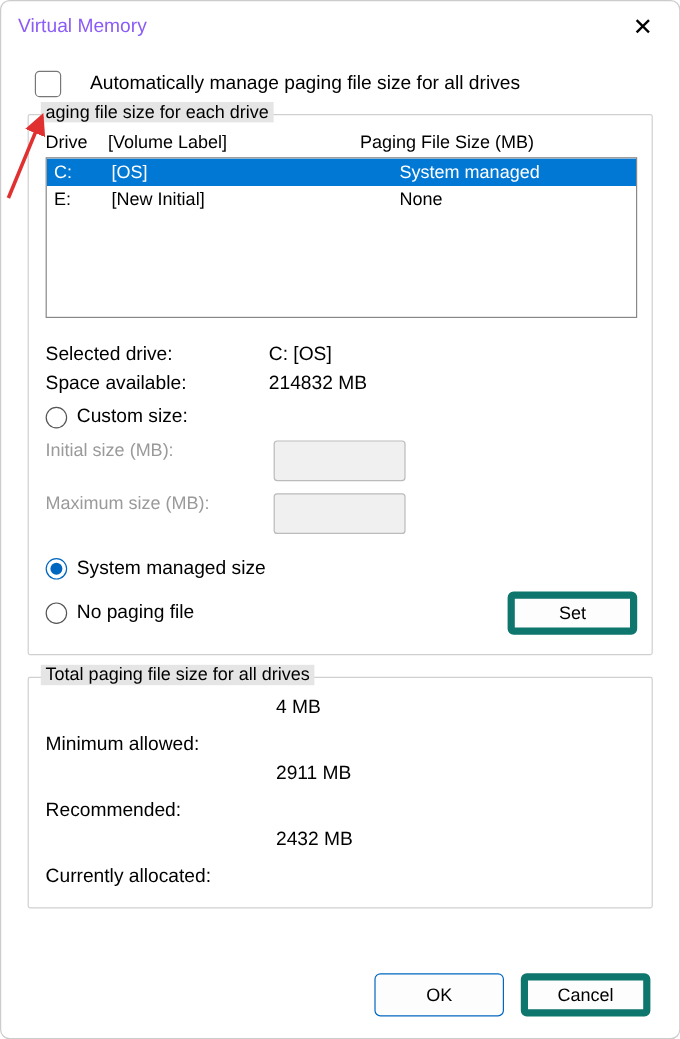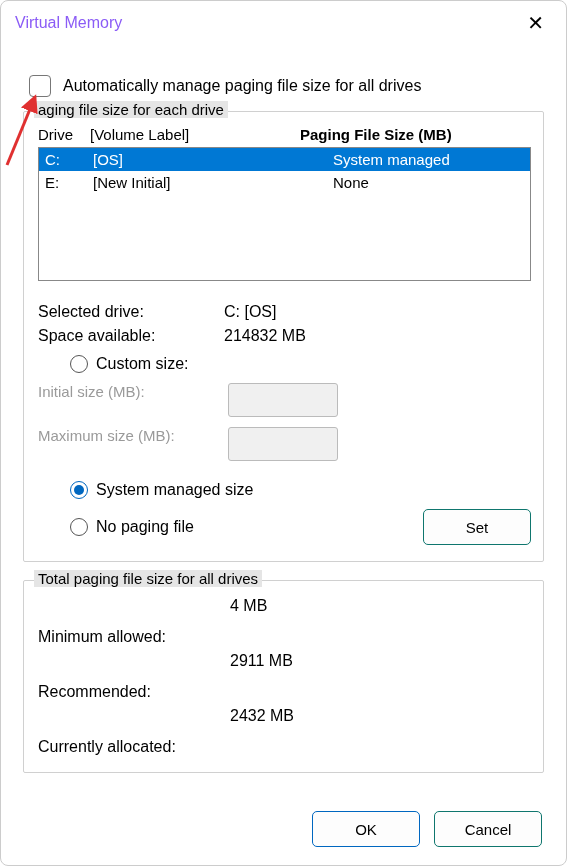--- a/index.html
+++ b/index.html
@@ -4,59 +4,59 @@
 <style>
   * { box-sizing: border-box; margin: 0; padding: 0; font-family: "Segoe UI", Tahoma, sans-serif; }
   body { width: 567px; height: 866px; background: #fff; border-radius: 8px; border: 1px solid #ccc; position: relative; overflow: hidden; }
 
   .titlebar { display: flex; align-items: center; height: 44px; padding: 0 14px; }
   .titlebar .title { font-size: 16px; color: #8b5cf6; }
   .titlebar .close { margin-left: auto; font-size: 20px; line-height: 1; cursor: pointer; padding: 4px 8px; font-weight: 300; }
 
   .body { padding: 12px 22px 16px 22px; }
 
-  .auto-row { display: flex; align-items: center; gap: 12px; margin: 18px 0 14px 6px; }
+  .auto-row { display: flex; align-items: center; gap: 24px; margin: 2px 0 14px 6px; }
   .chk { width: 22px; height: 22px; border: 1.5px solid #777; border-radius: 4px; background: #fff; }
   .auto-row label { font-size: 16px; }
 
   .group { border: 1px solid #d0d0d0; border-radius: 2px; padding: 10px 12px 16px 14px; margin-bottom: 18px; position: relative; }
   .group .legend { position: absolute; top: -11px; left: 10px; background: #e5e5e5; padding: 0 4px; font-size: 15px; }
 
   .drive-header { display: flex; font-size: 15px; margin: 4px 0 4px 0; color: #000; }
   .dh-drive { width: 52px; }
   .dh-vol { width: 210px; }
-  .dh-pfs { flex: 1; font-weight: bold; }
+  .dh-pfs { flex: 1; }
 
   .drive-list { border: 1px solid #888; height: 134px; background: #fff; overflow: auto; }
   .drive-row { display: flex; font-size: 15px; padding: 3px 6px; }
   .drive-row.selected { background: #0078d4; color: #fff; }
   .dr-drive { width: 48px; }
   .dr-vol { width: 240px; }
   .dr-pfs { flex: 1; }
 
   .kv { display: flex; font-size: 16px; margin-top: 6px; }
   .kv .k { width: 186px; }
   .kv .v { }
 
   .spacer { height: 16px; }
 
-  .radio-row { display: flex; align-items: center; gap: 8px; margin-top: 10px; font-size: 16px; margin-left: 32px; }
+  .radio-row { display: flex; align-items: center; gap: 8px; margin-top: 10px; font-size: 16px; }
   .radio { width: 18px; height: 18px; border: 1.5px solid #555; border-radius: 50%; background: #fff; display: inline-flex; align-items: center; justify-content: center; }
   .radio.checked { border-color: #0067c0; }
   .radio.checked::after { content: ""; width: 10px; height: 10px; background: #0067c0; border-radius: 50%; }
 
   .size-row { display: flex; align-items: flex-start; margin-top: 10px; }
   .size-row .lbl { width: 190px; font-size: 15px; color: #9a9a9a; }
   .size-row input { width: 110px; height: 34px; border: 1px solid #bbb; border-radius: 3px; background: #fafafa; padding: 0 6px; font-size: 15px; }
   .size-row input:disabled { background: #f0f0f0; }
 
   .set-row { display: flex; align-items: center; margin-top: 10px; }
   .set-row .btn { margin-left: auto; }
 
-  .btn { height: 36px; min-width: 108px; border: 1px solid #0f766e; border-radius: 5px; background: #fdfdfd; font-size: 15px; cursor: pointer; padding: 0 16px; }
+  .btn { height: 36px; min-width: 108px; border: 6px solid #0f766e; border-radius: 5px; background: #fdfdfd; font-size: 15px; cursor: pointer; padding: 0 16px; }
   .btn.primary { border: 1.5px solid #0067c0; }
 
   .totals .kv .k { width: 192px; margin-top: 31px; }
 
   .footer { position: absolute; bottom: 18px; right: 24px; display: flex; gap: 14px; }
 
   
   .arrow { position: absolute; left: 0px; top: 90px; width: 44px; height: 80px; pointer-events: none; }
 </style>
 </head>

